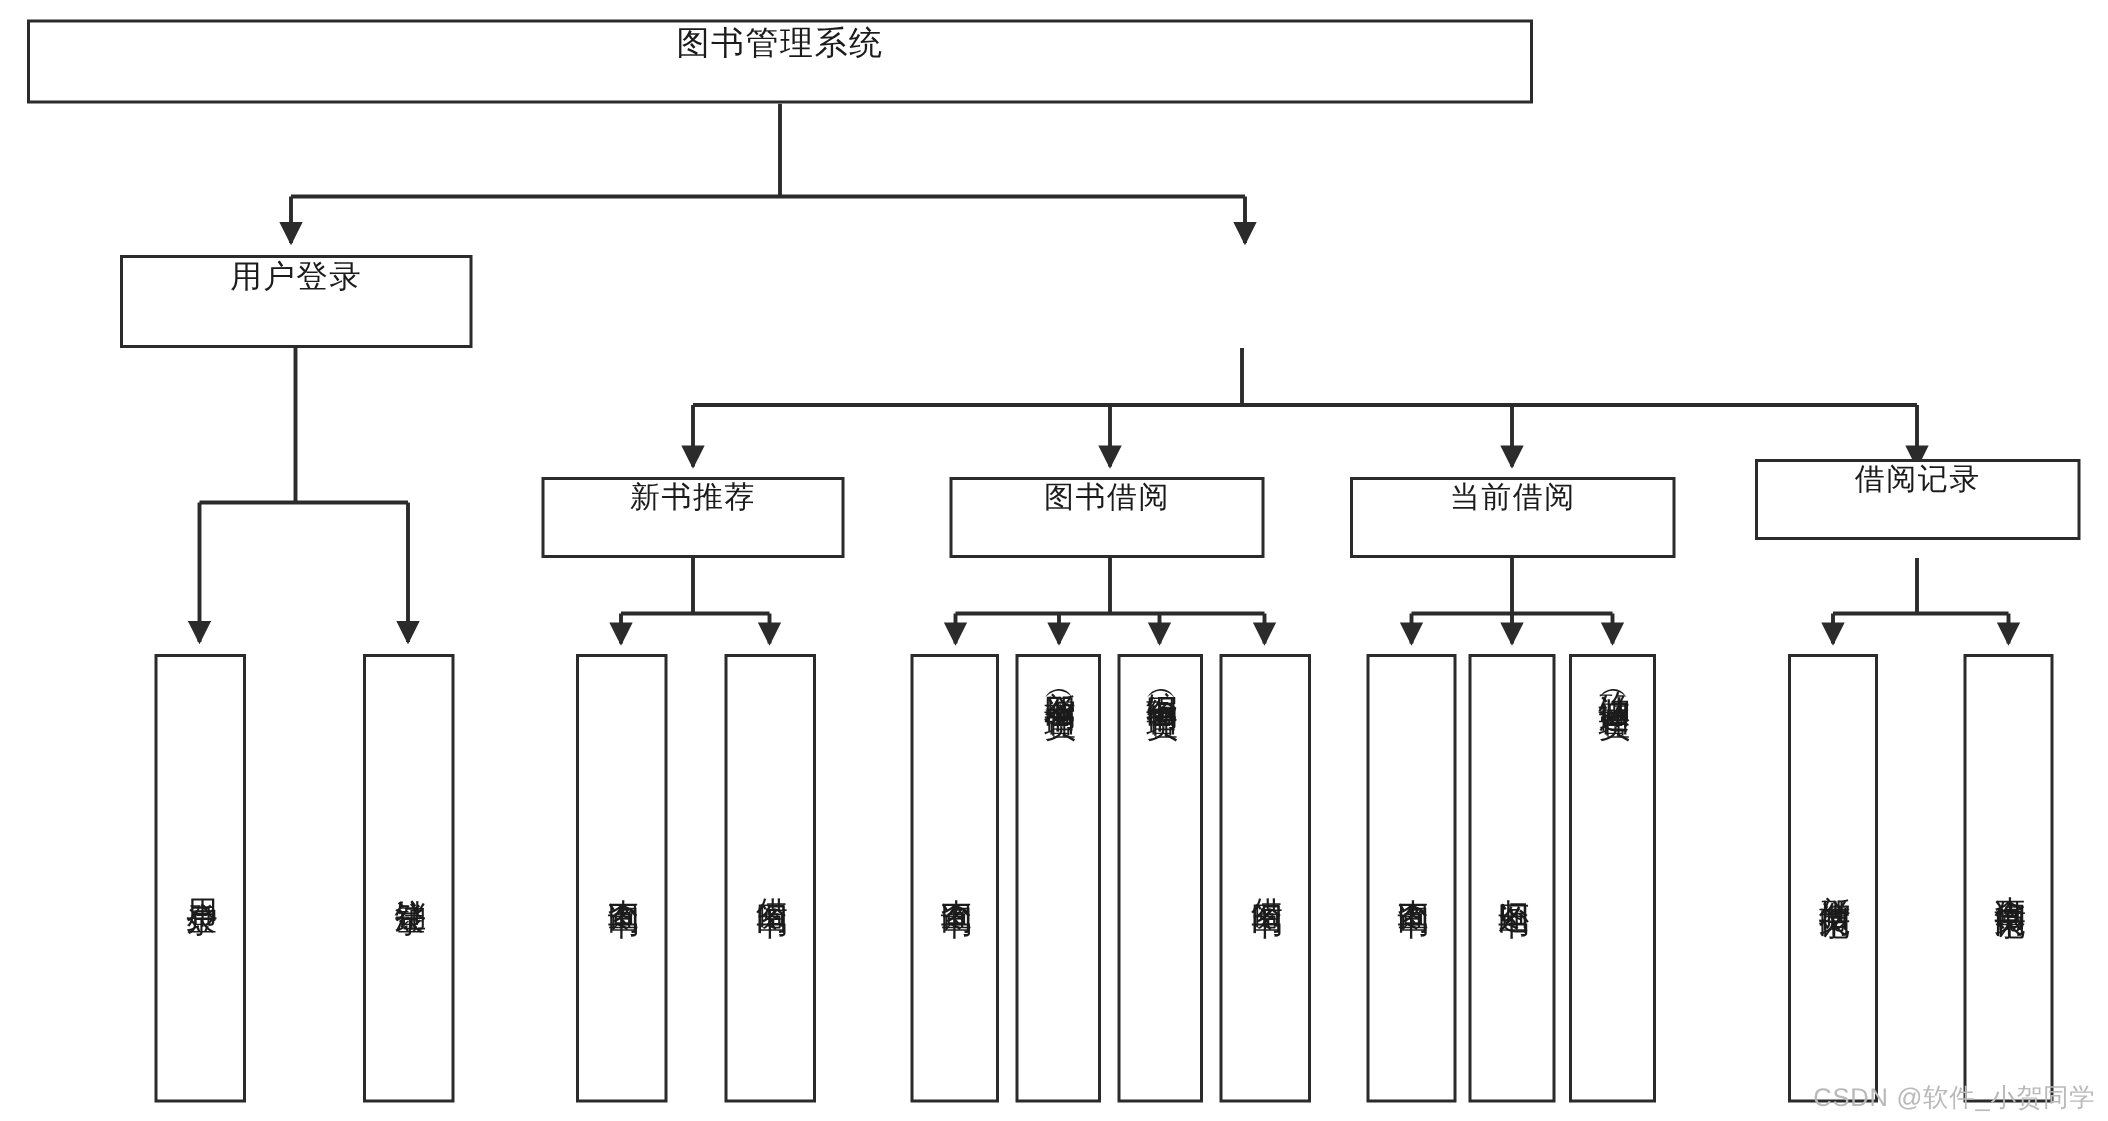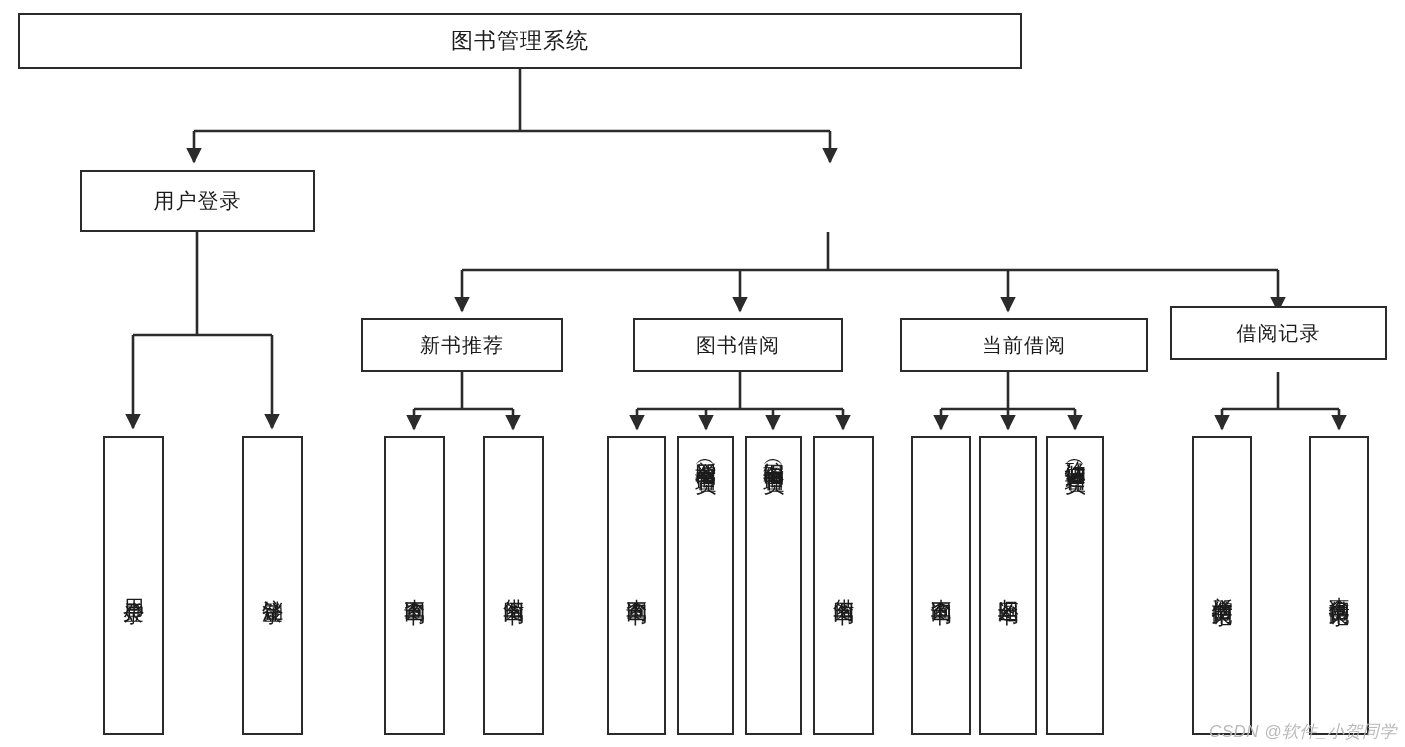--- a/index.html
+++ b/index.html
@@ -3,41 +3,41 @@
 <meta charset="utf-8">
 <style>
   html,body{margin:0;padding:0;background:#ffffff;}
   body{width:1405px;height:747px;overflow:hidden;
        font-family:"Liberation Sans","DejaVu Sans",sans-serif;color:#1b1b1b;}
   #diagram{position:relative;width:1405px;height:747px;}
 
   svg.wires{position:absolute;left:0;top:0;width:1405px;height:747px;pointer-events:none;}
 
   .node{position:absolute;box-sizing:border-box;background:#ffffff;
-        border:2.5px solid #2b2b2b;display:flex;align-items:center;
+        border:2.5px solid #2b2b2b;display:flex;
         justify-content:center;}
   .node .lbl{font-size:21px;line-height:1.25;letter-spacing:1px;white-space:nowrap;}
 
   .root{left:18px;top:13px;width:1004px;height:56px;}
   .root .lbl{font-size:22px;}
 
   .lvl1{height:62px;}
   .lvl1 .lbl{font-size:21px;}
 
   .lvl2{height:54px;}
   .lvl2 .lbl{font-size:20px;}
 
   .leaf{top:436px;height:299px;border-width:2.5px;align-items:flex-start;
         justify-content:center;padding-top:6px;}
   .leaf .lbl{writing-mode:vertical-rl;text-orientation:upright;
              font-size:21px;line-height:1.16;letter-spacing:2px;white-space:nowrap;}
   .leaf.center-txt{align-items:center;padding-top:0;}
 
   .watermark{position:absolute;right:8px;bottom:4px;font-size:17px;
-             color:#b9b9b9;white-space:nowrap;letter-spacing:0.5px;font-style:italic;}
+             color:#b9b9b9;white-space:nowrap;letter-spacing:0.5px;}
 </style>
 </head>
 <body>
 
 <div id="diagram">
 
   <svg class="wires" viewBox="0 0 1405 747" xmlns="http://www.w3.org/2000/svg">
     <defs>
       <marker id="arrow" viewBox="0 0 10 10" refX="9" refY="5" markerWidth="6" markerHeight="6" orient="auto-start-reverse">
         <path d="M 0 0 L 10 5 L 0 10 z" fill="#2b2b2b"></path>
@@ -94,21 +94,21 @@
   <div class="node lvl1" style="left:80px;top:170px;width:235px;">
     <span class="lbl">用户登录</span>
   </div>
 
   <div class="node lvl2" style="left:361px;top:318px;width:202px;">
     <span class="lbl">新书推荐</span>
   </div>
   <div class="node lvl2" style="left:633px;top:318px;width:210px;">
     <span class="lbl">图书借阅</span>
   </div>
-  <div class="node lvl2" style="left:900px;top:318px;width:248px;">
+  <div class="node lvl2" style="left:900px;top:318px;width:217px;">
     <span class="lbl">当前借阅</span>
   </div>
   <div class="node lvl2" style="left:1170px;top:306px;width:217px;">
     <span class="lbl">借阅记录</span>
   </div>
 
   <div class="node leaf center-txt" style="left:103px;width:61px;">
     <span class="lbl">用户登录</span>
   </div>
   <div class="node leaf center-txt" style="left:242px;width:61px;">

